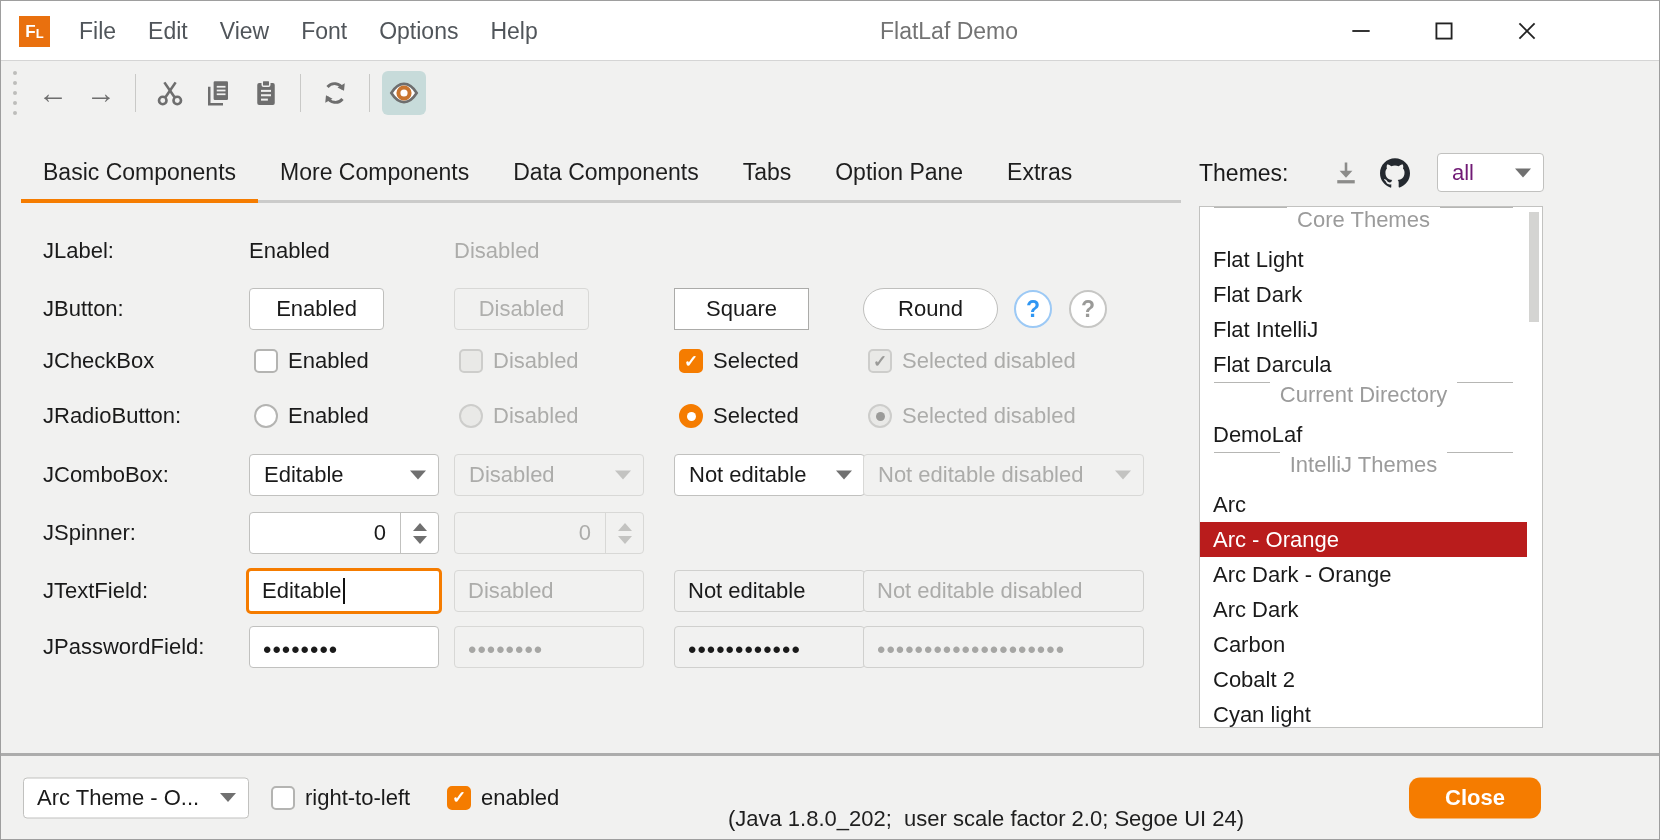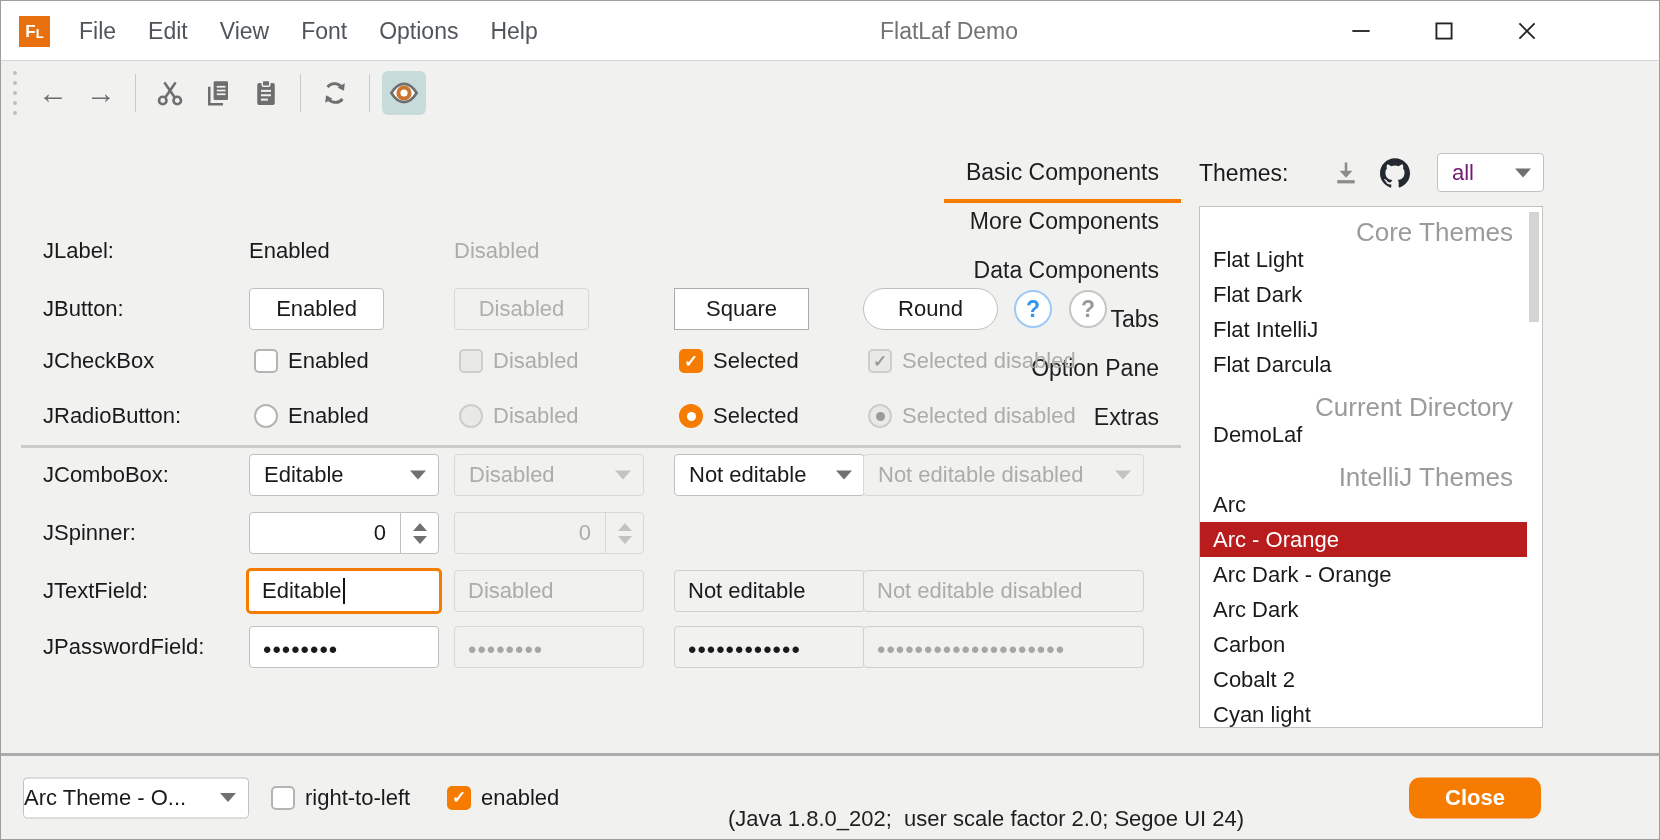--- a/index.html
+++ b/index.html
@@ -19,38 +19,38 @@
   
   .toolbar{position:absolute;top:61px;left:0;width:100%;height:62px;display:flex;align-items:center;padding-left:10px;}
   .grip{display:flex;flex-direction:column;gap:6px;margin:0 12px 0 2px;}
   .grip i{width:4px;height:4px;border-radius:50%;background:#BDBDBB;}
   .tbtn{width:44px;height:44px;display:flex;align-items:center;justify-content:center;border-radius:6px;margin:0 2px;}
   .tbtn.toggled{background:#C7DBDA;}
   .tsep{width:1px;height:38px;background:#C9C9C7;margin:0 10px;}
   .nav-arrow{font-size:30px;color:#6E6E6E;line-height:1;}
 
   
-  .tabstrip{position:absolute;left:20px;top:150px;width:1160px;display:flex;align-items:flex-end;border-bottom:3px solid #CBCBCA;flex-direction:column;}
+  .tabstrip{position:absolute;left:20px;top:150px;width:1160px;display:flex;align-items:flex-end;border-bottom:3px solid #CBCBCA;}
   .tab{padding:8px 22px 14px 22px;font-size:23px;color:#1E1E1E;white-space:nowrap;position:relative;}
   .tab.active::after{content:"";position:absolute;left:0;right:0;bottom:-3px;height:4px;background:#F57C00;}
 
   
   .themes-label{position:absolute;left:1198px;top:172px;transform:translateY(-50%);font-size:23px;color:#1A1A1A;}
   .icbtn{position:absolute;top:172px;transform:translate(-50%,-50%);width:44px;height:44px;display:flex;align-items:center;justify-content:center;}
   .filter-combo{position:absolute;left:1436px;top:152px;width:107px;height:39px;background:#fff;border:1px solid #C1C1BF;border-radius:4px;
         display:flex;align-items:center;padding-left:14px;font-size:22px;color:#701a75;}
   .combo-arrow{position:absolute;right:12px;top:50%;transform:translateY(-50%);width:0;height:0;
         border-left:8px solid transparent;border-right:8px solid transparent;border-top:9px solid #707070;}
   .combo-arrow.dis{border-top-color:#C3C3C1;}
 
   
   .themes-list{position:absolute;left:1198px;top:205px;width:344px;height:522px;background:#fff;border:1px solid #C2C2C0;overflow:hidden;}
   .tl-item{height:35px;line-height:35px;padding-left:13px;font-size:22px;color:#1A1A1A;white-space:nowrap;margin-right:15px;}
   .tl-item.selected{background:#b91c1c;color:#FFFFFF;}
-  .tl-header{height:35px;display:flex;align-items:flex-end;gap:10px;padding:0 14px;color:#9B9B9B;font-size:26px;margin-right:15px;flex-direction:column;}
+  .tl-header{height:35px;display:flex;align-items:flex-start;gap:10px;padding:0 14px;color:#9B9B9B;font-size:22px;margin-right:15px;}
   .tl-header .line{flex:1;height:1px;background:#B6B6B4;}
   .tl-thumb{position:absolute;right:3px;top:5px;width:10px;height:110px;background:#D4D4D2;}
 
   
   .row{position:absolute;left:20px;height:0;}
   .rowlabel{position:absolute;left:22px;transform:translateY(-50%);font-size:22px;color:#1A1A1A;white-space:nowrap;}
   .cell{position:absolute;transform:translateY(-50%);}
   .cl2{left:228px}.cl3{left:433px}.cl4{left:653px}.cl5{left:842px}
   .txt{font-size:22px;color:#1A1A1A;white-space:nowrap;}
   .txt.dis{color:#ACACAA;}
@@ -97,21 +97,21 @@
   .tf.focus{border:3px solid #F57C00;height:46px;border-radius:5px;}
   .tf.noedit{background:#F1F1F0;border-color:#D0D0CE;}
   .tf.dis{background:#F1F1F0;border-color:#D8D8D6;color:#ACACAA;}
   .caret{display:inline-block;width:2px;height:26px;background:#111;margin-left:1px;}
   .pw{font-size:24px;letter-spacing:1px;color:#1A1A1A;line-height:1;padding-top:6px;}
   .pw.g{color:#A6A6A4;}
 
   
   .bottombar{position:absolute;left:0;bottom:0;width:100%;height:86px;border-top:3px solid #ACACAC;background:#F1F1F0;}
   .bb-combo{position:absolute;left:22px;top:50%;transform:translateY(-50%);width:226px;height:41px;background:#fff;
-      border:1px solid #C1C1BF;border-radius:4px;display:flex;align-items:center;font-size:22px;color:#1A1A1A;}
+      border:1px solid #C1C1BF;border-radius:4px;display:flex;align-items:center;padding-left:13px;font-size:22px;color:#1A1A1A;}
   .bb-check{position:absolute;top:50%;transform:translateY(-50%);display:flex;align-items:center;gap:10px;}
   .bb-info{position:absolute;left:985px;top:50%;transform:translate(-50%,-50%);font-size:22px;color:#1F1F1F;white-space:pre;margin-top:21px;}
   .close-btn{position:absolute;left:1408px;top:50%;transform:translateY(-50%);width:132px;height:41px;background:#F57C00;color:#fff;
       border:none;border-radius:11px;font-size:22px;font-weight:bold;display:flex;align-items:center;justify-content:center;}
   .lbl22{font-size:22px;color:#1A1A1A;}
 </style>
 </head>
 <body>
 
 <div class="window">

